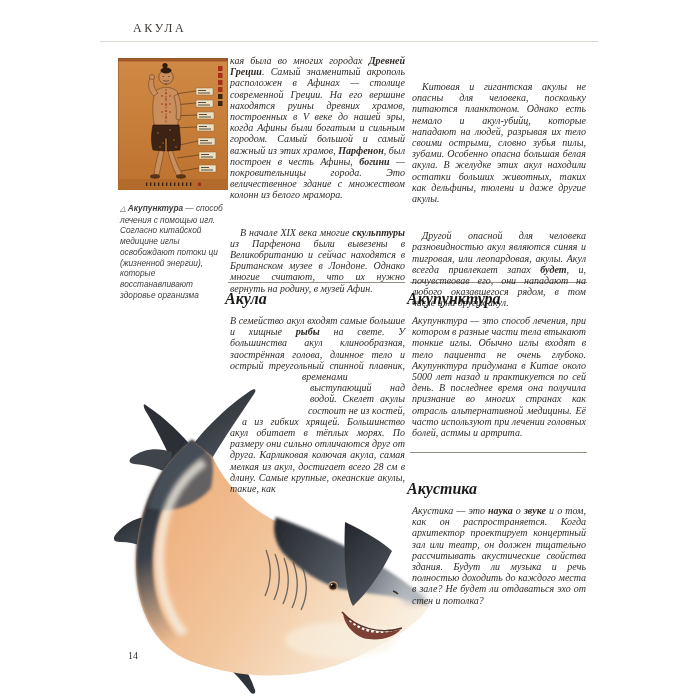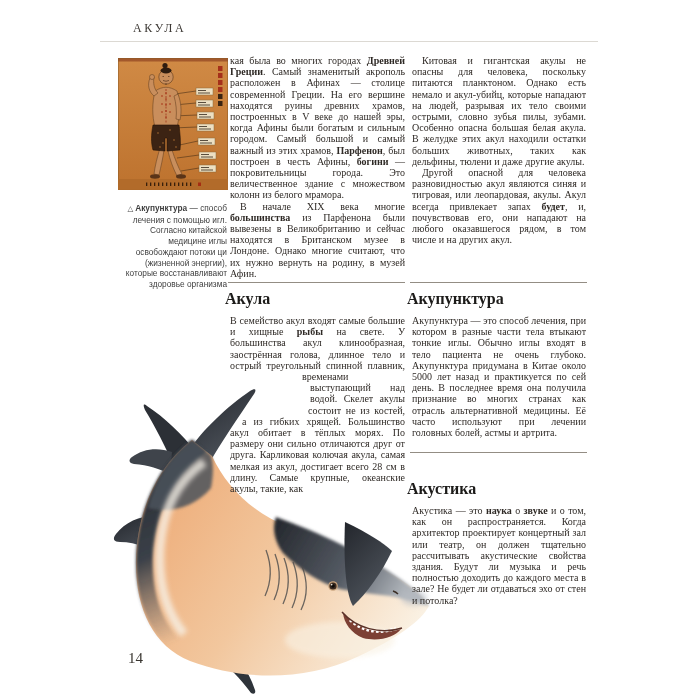--- a/index.html
+++ b/index.html
@@ -8,44 +8,44 @@
   #page{position:absolute;inset:0;border-radius:7px;}
 
   .page-header{position:absolute;left:133px;top:21px;font-size:12px;letter-spacing:2.6px;
                color:#3c3834;}
   .top-rule{position:absolute;left:100px;top:41px;width:498px;height:1px;background:#dcd9d3;}
 
   .rule{position:absolute;height:1px;background:#938d84;}
 
   .col{position:absolute;font-size:10px;line-height:11.2px;color:#2f2a26;text-align:justify;}
   .col p{margin:0;}
-  .col p.ind{text-indent:10px;}
+  .col p.ind{text-indent:10px;margin-top:26px;}
   .col b{font-weight:bold;}
 
   h2.section-heading{font-size:16px;line-height:18px;font-weight:bold;margin:0 0 7px -5px;
         color:#1c1b19;font-family:"Liberation Serif", serif;}
 
   .caption{position:absolute;left:120px;width:107px;font-family:"Liberation Sans", sans-serif;
-           font-size:8.3px;line-height:10.7px;color:#3e3e3e;text-align:right;}
+           font-size:8.3px;line-height:10.7px;color:#3e3e3e;text-align:left;}
   .caption .marker{font-size:7.5px;margin-right:2px;color:#4a4a4a;}
 
-  .page-number{position:absolute;left:128px;top:650px;font-size:15px;color:#38342f;}
+  .page-number{position:absolute;left:128px;top:650px;font-size:10px;color:#38342f;}
 
   .acu-img{position:absolute;left:118px;top:58px;width:110px;height:132px;}
   .shark-img{position:absolute;left:95px;top:380px;width:345px;height:320px;pointer-events:none;}
 
   
   .sp{float:left;clear:left;}
   .sp0{width:0;height:67px;}
   .sp1{width:72px;height:11.2px;}
   .sp2{width:80px;height:11.2px;}
   .sp3{width:78px;height:11.2px;}
   .sp4{width:12px;height:11.2px;}
 
-  .z-text{z-index:3;}
+  .z-text{z-index:3;font-style:italic;}
   .z-art{z-index:1;}
 </style>
 </head>
 <body>
 
 <div id="page">
 
   <div class="page-header">АКУЛА</div>
   <div class="top-rule"></div>
 
@@ -247,21 +247,21 @@
       <circle cx="333" cy="586" r="4.8" fill="#caa57e"></circle>
       <circle cx="333" cy="586" r="3.6" fill="#3a2a20"></circle>
       <circle cx="333" cy="586" r="1.8" fill="#0d0a08"></circle>
       <circle cx="331.6" cy="584.6" r="0.9" fill="#e8e2d8"></circle>
     </g>
     <path d="M 393,591 q 3,1 5,3" fill="none" stroke="#3c2f26" stroke-width="1.5"></path>
   </svg>
 
   <div class="col z-text" style="left:230px;top:55px;width:175px;">
     <p>кая была во многих городах <b>Древней Греции</b>. Самый знаменитый акрополь расположен в Афинах — столице современной Греции. На его вершине находятся руины древних храмов, построенных в V веке до нашей эры, когда Афины были богатым и сильным городом. Самый большой и самый важный из этих храмов, <b>Парфенон</b>, был построен в честь Афины, <b>богини</b> — покровительницы города. Это величественное здание с множеством колонн из белого мрамора.</p>
-    <p class="ind">В начале XIX века многие <b>большинства</b> из Парфенона были вывезены в Великобританию и сейчас находятся в Британском музее в Лондоне. Однако многие считают, что их нужно вернуть на родину, в музей Афин.</p>
+    <p class="ind">В начале XIX века многие <b>скульптуры</b> из Парфенона были вывезены в Великобританию и сейчас находятся в Британском музее в Лондоне. Однако многие считают, что их нужно вернуть на родину, в музей Афин.</p>
   </div>
 
   <div class="rule" style="left:228px;top:282px;width:177px;"></div>
 
   <div class="col z-text" style="left:230px;top:290px;width:175px;">
     <h2 class="section-heading">Акула</h2>
     <div>
       <i class="sp sp0"></i>
       <i class="sp sp1"></i>
       <i class="sp sp2"></i>

